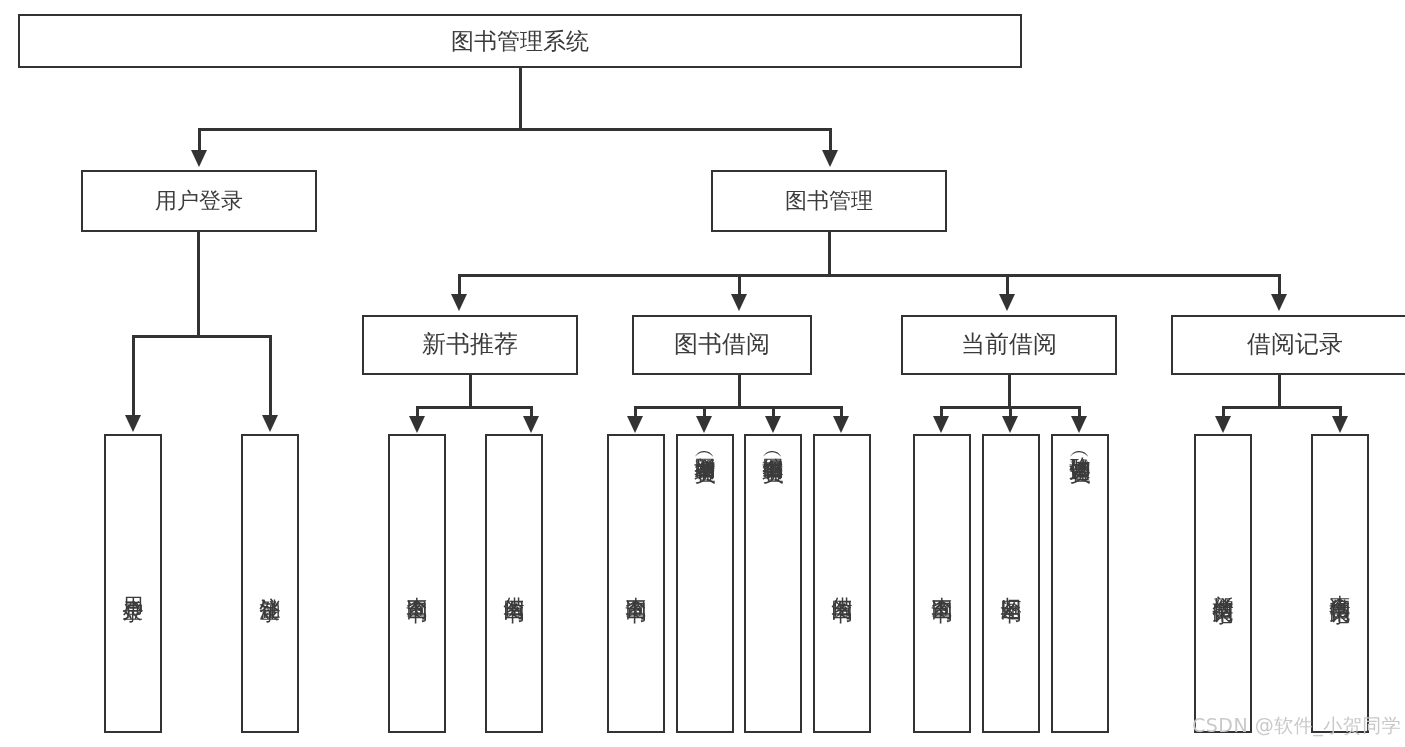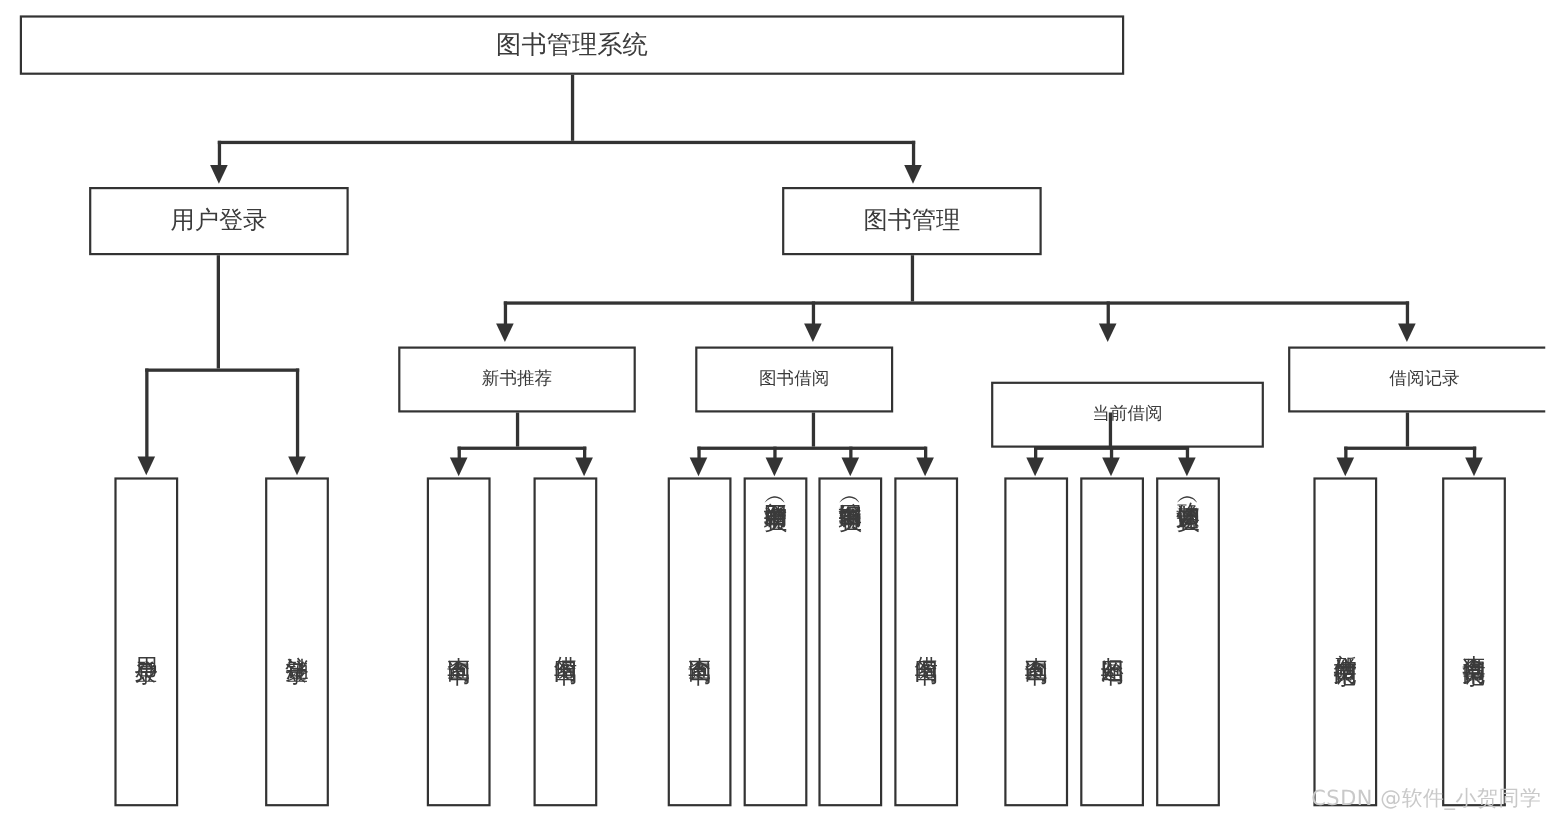--- a/index.html
+++ b/index.html
@@ -34,22 +34,21 @@
     white-space: nowrap;
   }
 
   .node.root {
     font-size: 23px;
   }
   .node.level2 {
     font-size: 22px;
   }
   .node.level3 {
-    font-size: 16px;
-    font-family: Liberation Serif, serif;
+    font-size: 24px;
   }
 
   
   .node.leaf {
     font-size: 21px;
     writing-mode: vertical-rl;
     text-orientation: upright;
     letter-spacing: 2px;
     white-space: nowrap;
     align-items: center;
@@ -125,21 +124,21 @@
   <div class="arrow" style="left:731px; top:294px;"></div>
   <div class="vline" style="left:1006px; top:274px; height:22px;"></div>
   <div class="arrow" style="left:999px; top:294px;"></div>
   <div class="vline" style="left:1278px; top:274px; height:22px;"></div>
   <div class="arrow" style="left:1271px; top:294px;"></div>
 
   <div class="node level3" style="left:362px; top:315px; width:216px; height:60px;">新书推荐</div>
 
   <div class="node level3" style="left:632px; top:315px; width:180px; height:60px;">图书借阅</div>
 
-  <div class="node level3" style="left:901px; top:315px; width:248px; height:60px;margin-top:32px;">当前借阅</div>
+  <div class="node level3" style="left:901px; top:315px; width:216px; height:60px;">当前借阅</div>
 
   <div class="node level3" style="left:1171px; top:315px; width:248px; height:60px;">借阅记录</div>
 
   <div class="vline" style="left:469px; top:375px; height:31px;"></div>
   <div class="hline" style="left:416px; top:406px; width:117px;"></div>
   <div class="vline" style="left:416px; top:406px; height:14px;"></div>
   <div class="arrow" style="left:409px; top:416px;"></div>
   <div class="vline" style="left:530px; top:406px; height:14px;"></div>
   <div class="arrow" style="left:523px; top:416px;"></div>
 

